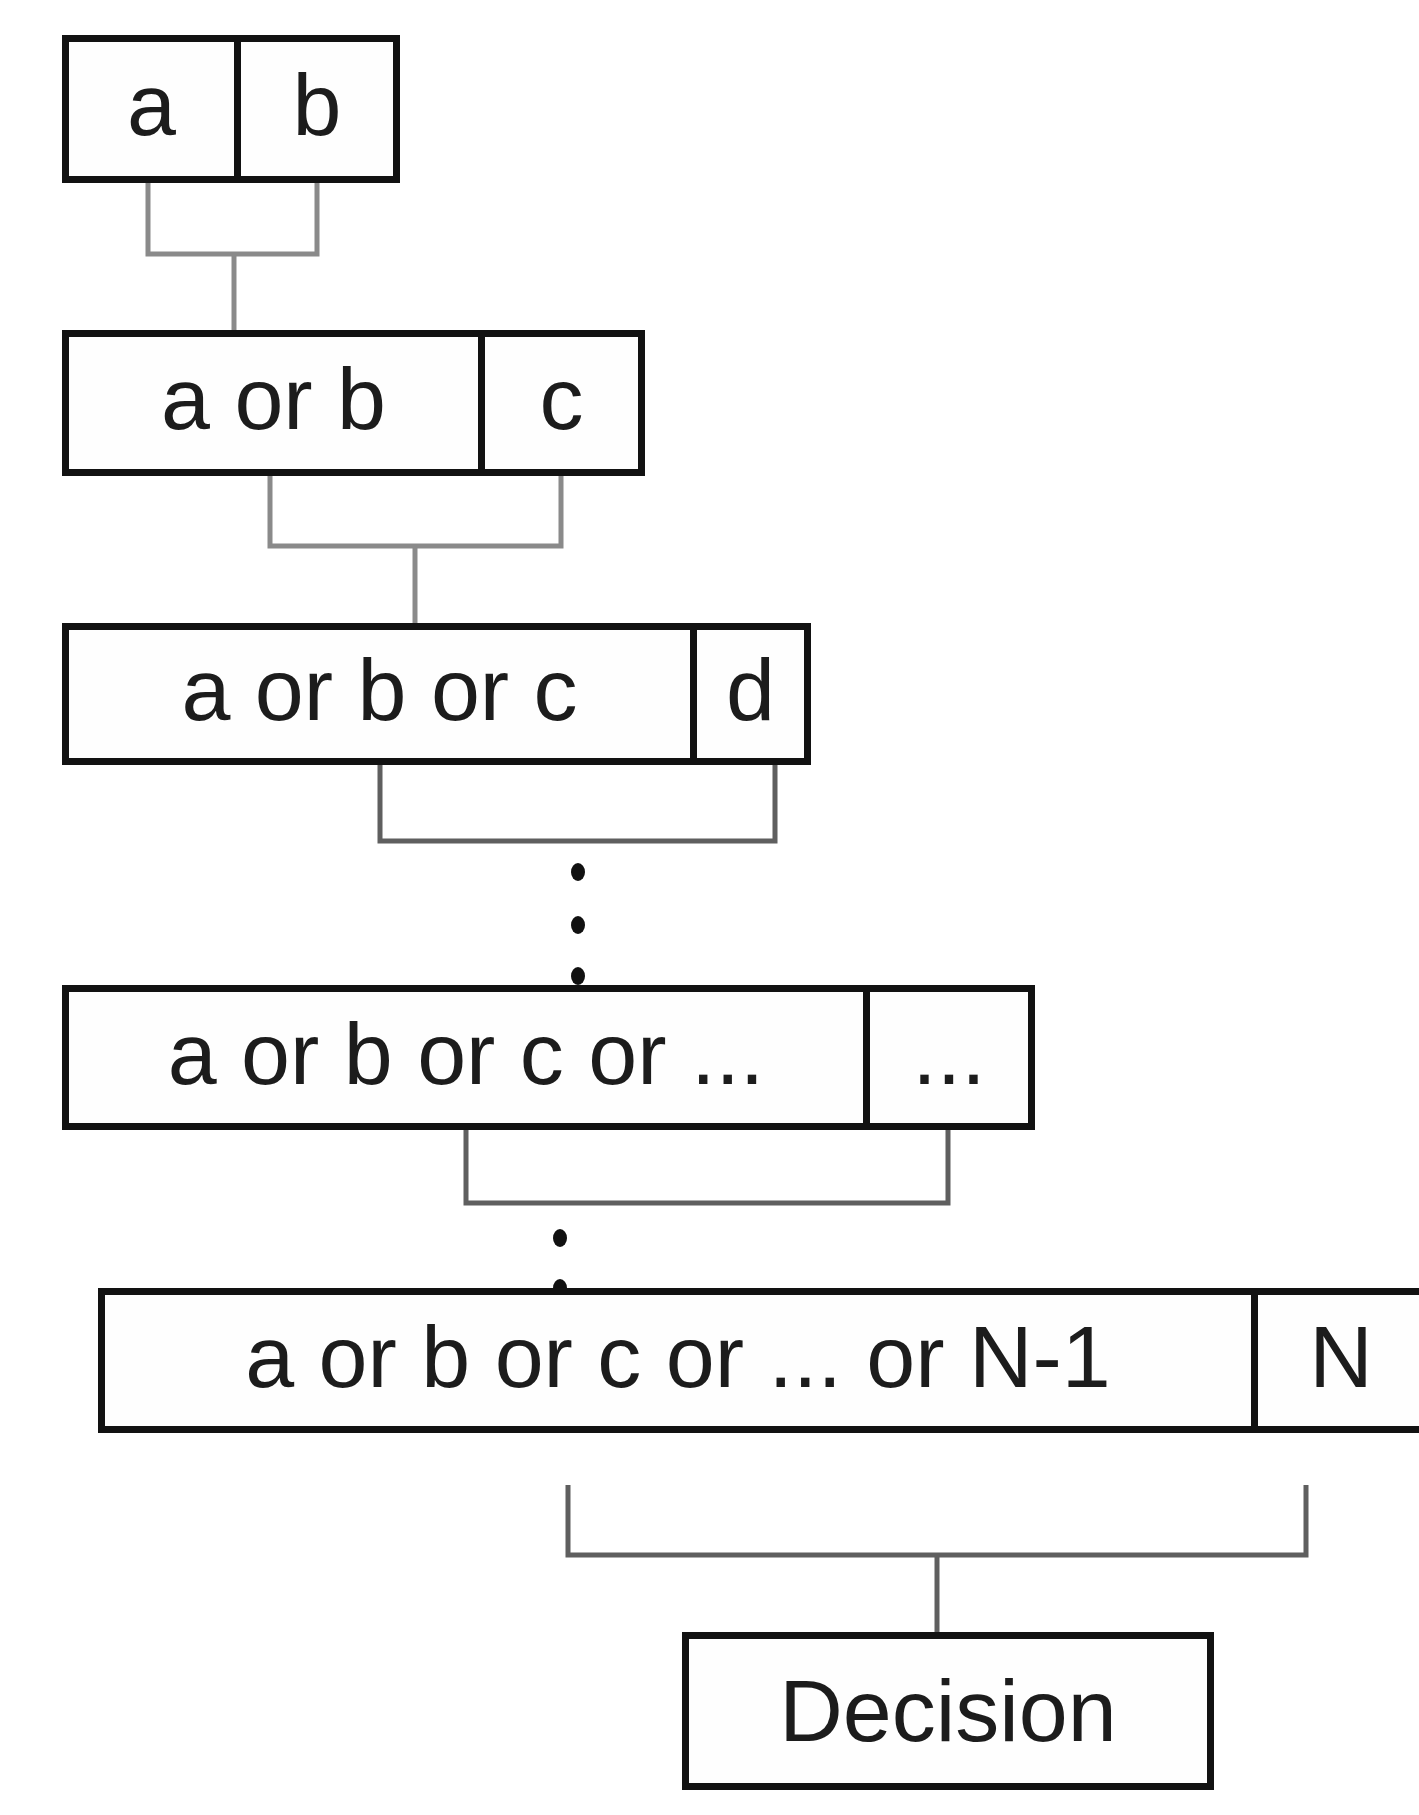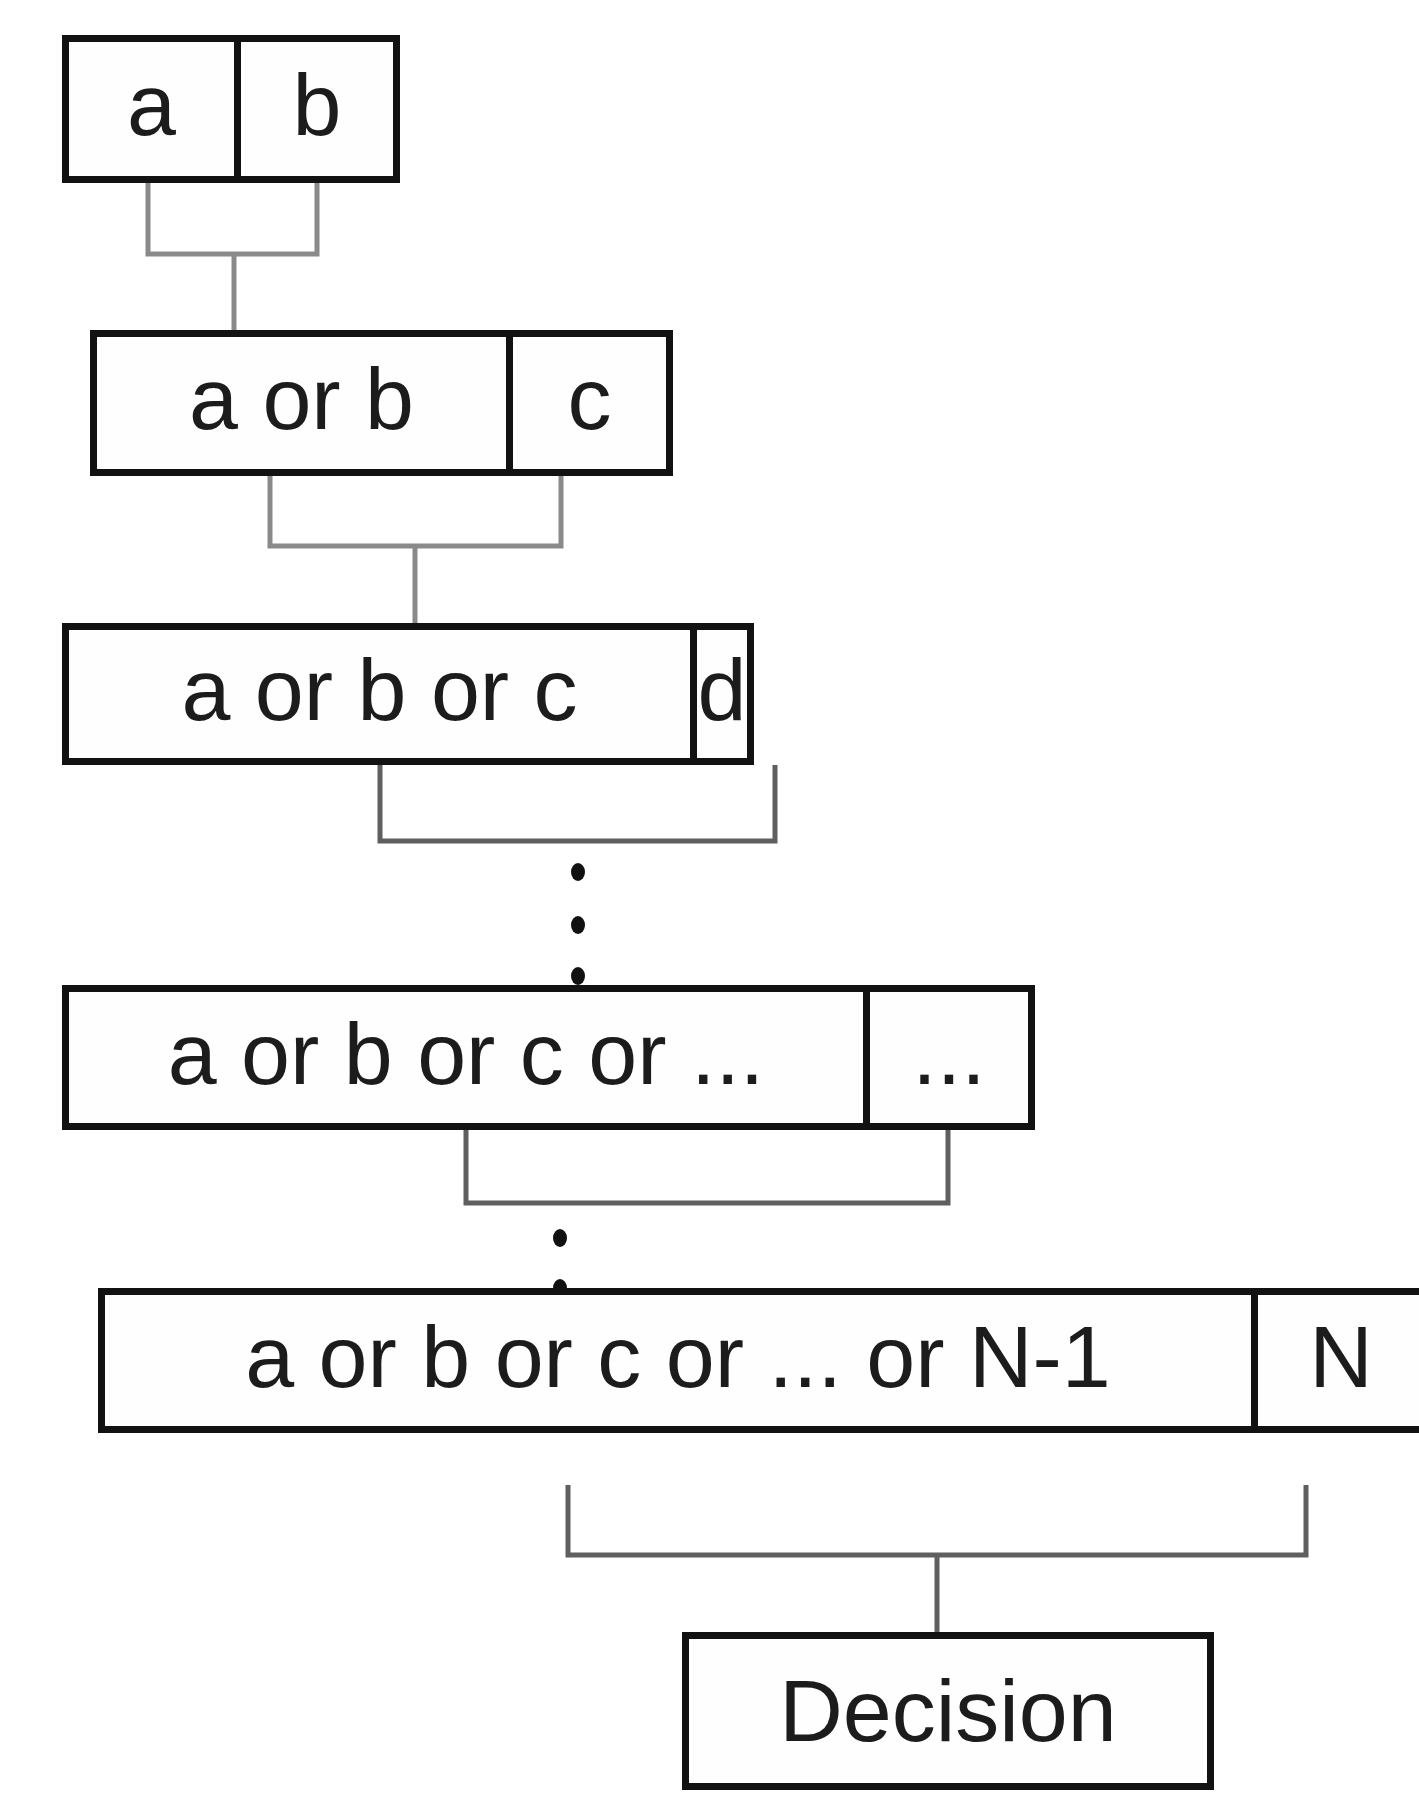--- a/index.html
+++ b/index.html
@@ -89,26 +89,26 @@
       <path d="M568 1485 V1555 H1306 V1485"></path>
       <path d="M937 1555 V1634"></path>
     </g>
   </svg>
 
   <div class="box" style="left:62px;top:35px;width:338px;height:148px;">
     <div class="cell" style="width:165px;">a</div>
     <div class="cell right">b</div>
   </div>
 
-  <div class="box" style="left:62px;top:330px;width:583px;height:146px;margin-left:28px;">
+  <div class="box" style="left:62px;top:330px;width:583px;height:146px;">
     <div class="cell" style="width:409px;">a or b</div>
     <div class="cell right">c</div>
   </div>
 
-  <div class="box" style="left:62px;top:623px;width:692px;height:142px;">
+  <div class="box" style="left:62px;top:623px;width:749px;height:142px;">
     <div class="cell" style="width:621px;">a or b or c</div>
     <div class="cell right">d</div>
   </div>
 
   <div class="box" style="left:62px;top:985px;width:973px;height:145px;">
     <div class="cell" style="width:794px;">a or b or c or ...</div>
     <div class="cell right">...</div>
   </div>
 
   <div class="box" style="left:62px;top:1288px;width:1333px;height:145px;margin-left:36px;">

